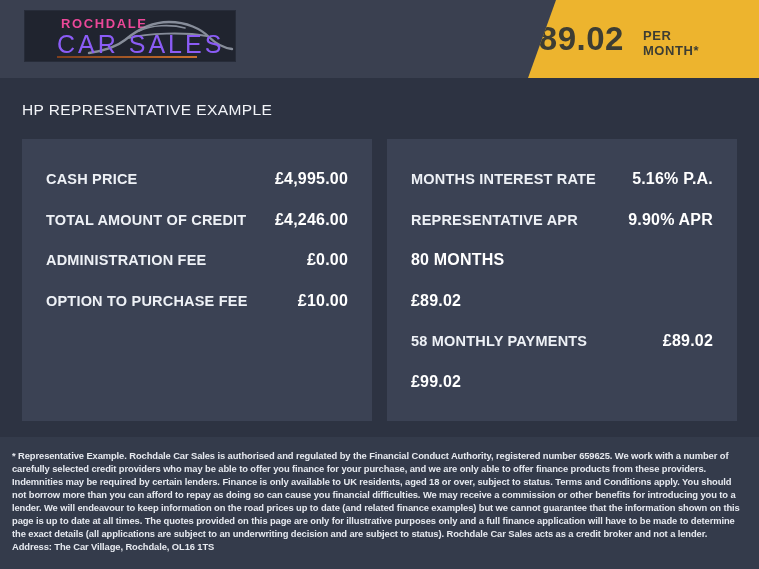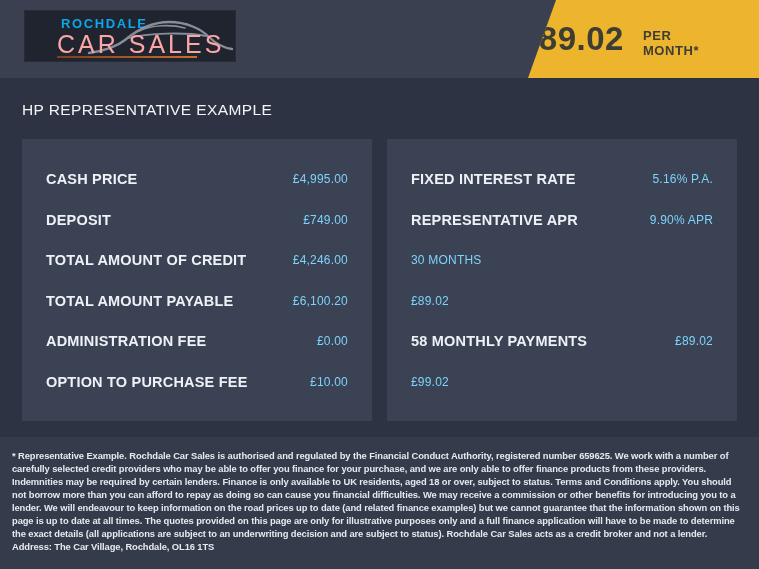--- a/index.html
+++ b/index.html
@@ -6,23 +6,23 @@
   html,body { margin:0; padding:0; background:#2d3342; }
   body { font-family:"Liberation Sans", sans-serif; }
 
   .page { position:relative; width:759px; height:569px; background:#2d3342; overflow:hidden; }
 
   
   .header { position:absolute; top:0; left:0; right:0; height:78px; background:#3a4050; }
 
   .logo { position:absolute; left:24px; top:10px; width:212px; height:52px;
           background:#20242f; border:1px solid #272c39; cursor:pointer; }
-  .logo-top { position:absolute; left:36px; top:5px; color:#0ea5e9; font-size:13px;
+  .logo-top { position:absolute; left:36px; top:5px; color:#ec4899; font-size:13px;
               font-weight:bold; letter-spacing:1.6px; }
-  .logo-main { position:absolute; left:32px; top:19px; color:#fca5a5; font-size:25px;
+  .logo-main { position:absolute; left:32px; top:19px; color:#8b5cf6; font-size:25px;
                letter-spacing:3px; font-weight:400; white-space:nowrap; }
   .logo-underline { position:absolute; left:32px; bottom:3px; width:140px; height:2px;
                     background:linear-gradient(90deg,#7e3e1d,#c9712f); }
   .car-svg { position:absolute; right:0px; top:1px; opacity:.85; }
 
   .price-banner { position:absolute; right:0; top:0; width:239px; height:78px;
                   background:#edb42e; color:#3d3d33;
                   clip-path:polygon(36px 0, 100% 0, 100% 100%, 8px 100%);
                   display:flex; align-items:center; justify-content:flex-end;
                   padding-right:34px; }
@@ -34,21 +34,21 @@
   .main { position:absolute; top:78px; left:0; right:0; bottom:132px; padding:0 22px; }
   .page-title { margin:23px 0 0; font-size:15.5px; font-weight:normal; color:#f2f4f8;
                 letter-spacing:0.4px; }
 
   .panels { display:flex; gap:15px; margin-top:20px;border-radius:26px; }
   .panel { flex:1; height:282px; background:#3b4254; padding:20px 24px 0; }
 
   .row { display:flex; justify-content:space-between; align-items:center; height:40.5px; }
   .row-label { font-size:14.5px; font-weight:bold; color:#eef1f6; letter-spacing:0.2px;
                white-space:nowrap; }
-  .row-value { font-size:12px; font-weight:400; color:#7dd3fc; letter-spacing:0.2px;
+  .row-value { font-size:16px; font-weight:700; color:#ffffff; letter-spacing:0.2px;
                white-space:nowrap; }
 
   
   .footer { position:absolute; left:0; right:0; bottom:0; height:132px;
             background:#343b4b; padding:12px 12px 0; }
   .disclaimer { margin:0; font-size:9.4px; font-weight:600; line-height:13px;
                 color:#e6e9ef; letter-spacing:-0.1px; text-align:left; }
 </style>
 </head>
 <body>
@@ -79,52 +79,44 @@
     <h1 class="page-title">HP REPRESENTATIVE EXAMPLE</h1>
 
     <div class="panels">
 
       <div class="panel">
         <div class="row">
           <span class="row-label">CASH PRICE</span>
           <span class="row-value">£4,995.00</span>
         </div>
         <div class="row">
-          <span class="row-label">DEPOSIT</span>
-          <span class="row-value">£749.00</span>
-        </div>
-        <div class="row">
           <span class="row-label">TOTAL AMOUNT OF CREDIT</span>
           <span class="row-value">£4,246.00</span>
-        </div>
-        <div class="row">
-          <span class="row-label">TOTAL AMOUNT PAYABLE</span>
-          <span class="row-value">£6,100.20</span>
         </div>
         <div class="row">
           <span class="row-label">ADMINISTRATION FEE</span>
           <span class="row-value">£0.00</span>
         </div>
         <div class="row">
           <span class="row-label">OPTION TO PURCHASE FEE</span>
           <span class="row-value">£10.00</span>
         </div>
       </div>
 
       <div class="panel">
         <div class="row">
-          <span class="row-label">FIXED INTEREST RATE</span>
+          <span class="row-label">MONTHS INTEREST RATE</span>
           <span class="row-value">5.16% P.A.</span>
         </div>
         <div class="row">
           <span class="row-label">REPRESENTATIVE APR</span>
           <span class="row-value">9.90% APR</span>
         </div>
         <div class="row">
-          <span class="row-value">30 MONTHS</span>
+          <span class="row-value">80 MONTHS</span>
         </div>
         <div class="row">
           <span class="row-value">£89.02</span>
         </div>
         <div class="row">
           <span class="row-label">58 MONTHLY PAYMENTS</span>
           <span class="row-value">£89.02</span>
         </div>
         <div class="row">
           <span class="row-value">£99.02</span>

